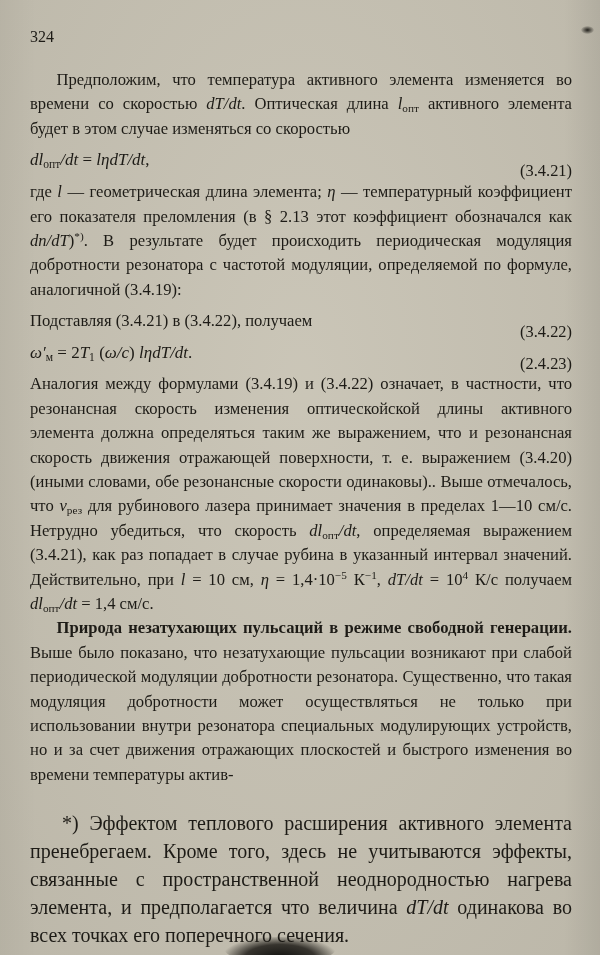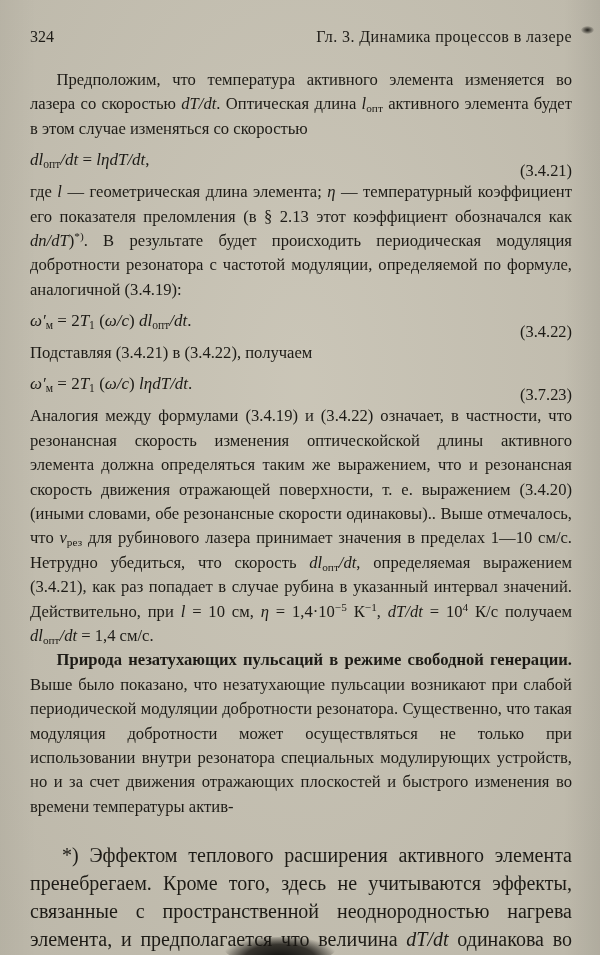--- a/index.html
+++ b/index.html
@@ -71,44 +71,42 @@
     border-radius:50%;
   }
 </style>
 </head>
 <body>
 
 <div class="page">
 
   <div class="header">
     <span class="page-num">324</span>
-    <span class="chapter">Гл. 3. Динамика процессов в лазере</span>
   </div>
 
   <div class="body-text">
 
-    <p class="indent"><span>Предположим, что температура активного элемента изменяется во лазера со скоростью </span><span class="it">dT/dt</span><span>. Оптическая длина </span><span class="it">l</span><sub>опт</sub><span> активного элемента будет в этом случае изменяться со скоростью</span></p>
+    <p class="indent"><span>Предположим, что температура активного элемента изменяется во времени со скоростью </span><span class="it">dT/dt</span><span>. Оптическая длина </span><span class="it">l</span><sub>опт</sub><span> активного элемента будет в этом случае изменяться со скоростью</span></p>
 
     <div class="equation">
       <span><span class="it">dl</span><sub>опт</sub><span class="it">/dt</span><span> = </span><span class="it">lηdT/dt</span><span>,</span></span>
       <span class="eq-num">(3.4.21)</span>
     </div>
 
     <p><span>где </span><span class="it">l</span><span> — геометрическая  длина элемента; </span><span class="it">η</span><span> — температурный коэффициент его показателя преломления (в § 2.13 этот коэффициент обозначался как </span><span class="it">dn/dT</span><span>)</span><sup>*)</sup><span>. В результате будет происходить периодическая модуляция добротности резонатора с частотой модуляции, определяемой по формуле, аналогичной (3.4.19):</span></p>
 
     <div class="equation">
-      <span><span class="it">ω′</span><sub>м</sub><span> = 2</span><span class="it">T</span><sub>1</sub><span> (</span><span class="it">ω/c</span><span>) </span><span class="it">dl</span><sub>опт</sub><span class="it">/dt</span><span>.</span></span>
       <span class="eq-num">(3.4.22)</span>
     </div>
 
     <p><span>Подставляя (3.4.21) в (3.4.22), получаем</span></p>
 
     <div class="equation">
       <span><span class="it">ω′</span><sub>м</sub><span> = 2</span><span class="it">T</span><sub>1</sub><span> (</span><span class="it">ω/c</span><span>) </span><span class="it">lηdT/dt</span><span>.</span></span>
-      <span class="eq-num">(3.7.23)</span>
+      <span class="eq-num">(2.4.23)</span>
     </div>
 
     <p><span>Аналогия между формулами (3.4.19) и (3.4.22) означает, в частности, что резонансная скорость изменения оптической­ской длины активного элемента должна определяться таким же выражением, что и резонансная скорость движения отражающей поверхности, т. е. выражением (3.4.20) (иными словами, обе резонансные скорости одинаковы).. Выше отмечалось, что </span><span class="it">v</span><sub>рез</sub><span> для рубинового лазера принимает значения в пределах 1—10 см/с. Нетрудно убедиться, что скорость </span><span class="it">dl</span><sub>опт</sub><span class="it">/dt</span><span>,  определяемая выражением (3.4.21), как раз попадает в случае рубина в указанный интервал значений. Действительно,  при  </span><span class="it">l</span><span> = 10 см,  </span><span class="it">η</span><span> = 1,4·10</span><sup>−5</sup><span> К</span><sup>−1</sup><span>,  </span><span class="it">dT/dt</span><span> = 10</span><sup>4</sup><span>  К/с  получаем  </span><span class="it">dl</span><sub>опт</sub><span class="it">/dt</span><span> = 1,4  см/с.</span></p>
 
     <p class="indent"><span class="bd">Природа незатухающих пульсаций в режиме свободной генерации.</span><span> Выше было показано, что незатухающие пульсации возникают при слабой периодической модуляции добротности резонатора. Существенно, что такая модуляция добротности может осуществляться не только при использовании внутри резонатора специальных модулирующих устройств, но и за счет движения отражающих плоскостей и быстрого изменения во времени температуры актив-</span></p>
 
     <p class="footnote indent"><span>*) Эффектом теплового расширения активного элемента пренебрегаем. Кроме того, здесь не учитываются эффекты, связанные с пространственной неоднородностью нагрева элемента, и предполагается что величина </span><span class="it">dT/dt</span><span> одинакова во всех точках его поперечного сечения.</span></p>
 
   </div>
 

